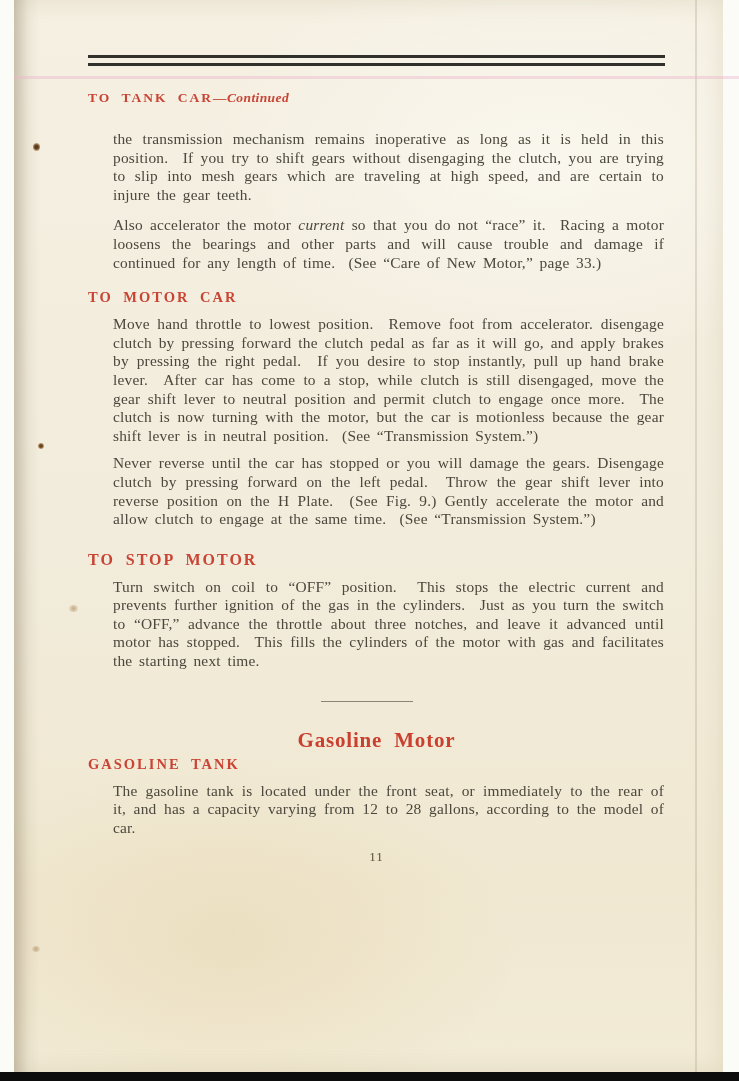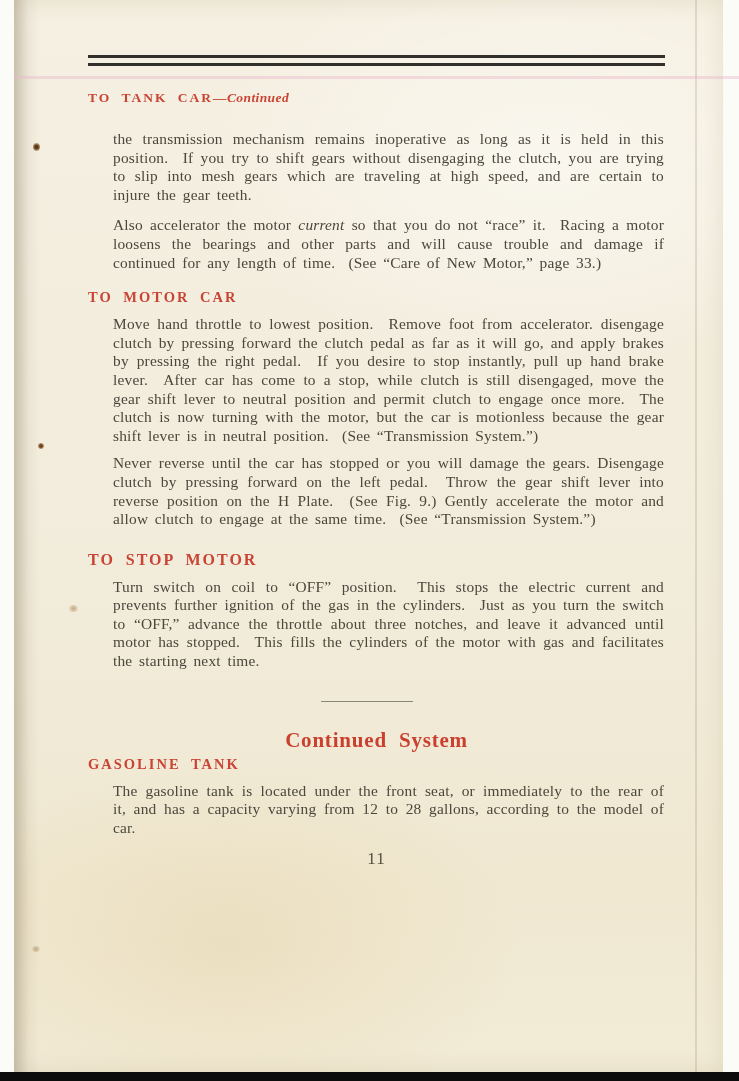--- a/index.html
+++ b/index.html
@@ -76,21 +76,21 @@
 
   .divider {
     margin:30px 0 0 233px; width:92px; height:1px; background:#8a857a;
   }
   .center-title {
     margin-top:26px; text-align:center;
     font-size:21px; font-weight:bold; letter-spacing:0.8px; word-spacing:6px;
     color:#ca3f2e;
   }
   .page-number {
-    margin-top:12px; text-align:center; font-size:17px; color:#55503f;
+    margin-top:12px; text-align:center; font-size:13px; color:#55503f;
     letter-spacing:1px;
   }
 </style>
 </head>
 <body>
 
 <div class="scan-page">
   <div class="binding-shadow"></div>
   <div class="edge-crease"></div>
   <span class="fox fox1"></span>
@@ -111,21 +111,21 @@
     <div class="subhead sh-stop">TO MOTOR CAR</div>
     <p class="body tight">Move hand throttle to lowest position.  Remove foot from accelerator. disengage clutch by pressing forward the clutch pedal as far as it will go, and apply brakes by pressing the right pedal.  If you desire to stop instantly, pull up hand brake lever.  After car has come to a stop, while clutch is still disengaged, move the gear shift lever to neutral position and permit clutch to engage once more.  The clutch is now turning with the motor, but the car is motionless because the gear shift lever is in neutral position.  (See “Transmission System.”)</p>
 
     <p class="body tight">Never reverse until the car has stopped or you will damage the gears. Disengage clutch by pressing forward on the left pedal.  Throw the gear shift lever into reverse position on the H Plate.  (See Fig. 9.) Gently accelerate the motor and allow clutch to engage at the same time.  (See “Transmission System.”)</p>
 
     <div class="subhead sh-motor">TO STOP MOTOR</div>
     <p class="body tight">Turn switch on coil to “OFF” position.  This stops the electric current and prevents further ignition of the gas in the cylinders.  Just as you turn the switch to “OFF,” advance the throttle about three notches, and leave it advanced until motor has stopped.  This fills the cylinders of the motor with gas and facilitates the starting next time.</p>
 
     <div class="divider"></div>
 
-    <div class="center-title">Continued System</div>
+    <div class="center-title">Gasoline Motor</div>
     <div class="subhead sh-tank">GASOLINE TANK</div>
     <p class="body tight">The gasoline tank is located under the front seat, or immediately to the rear of it, and has a capacity varying from 12 to 28 gallons, according to the model of car.</p>
 
     <div class="page-number">11</div>
   </div>
 
   <div class="pink-scanline"></div>
 </div>
 
 <div class="bottom-bar"></div>

